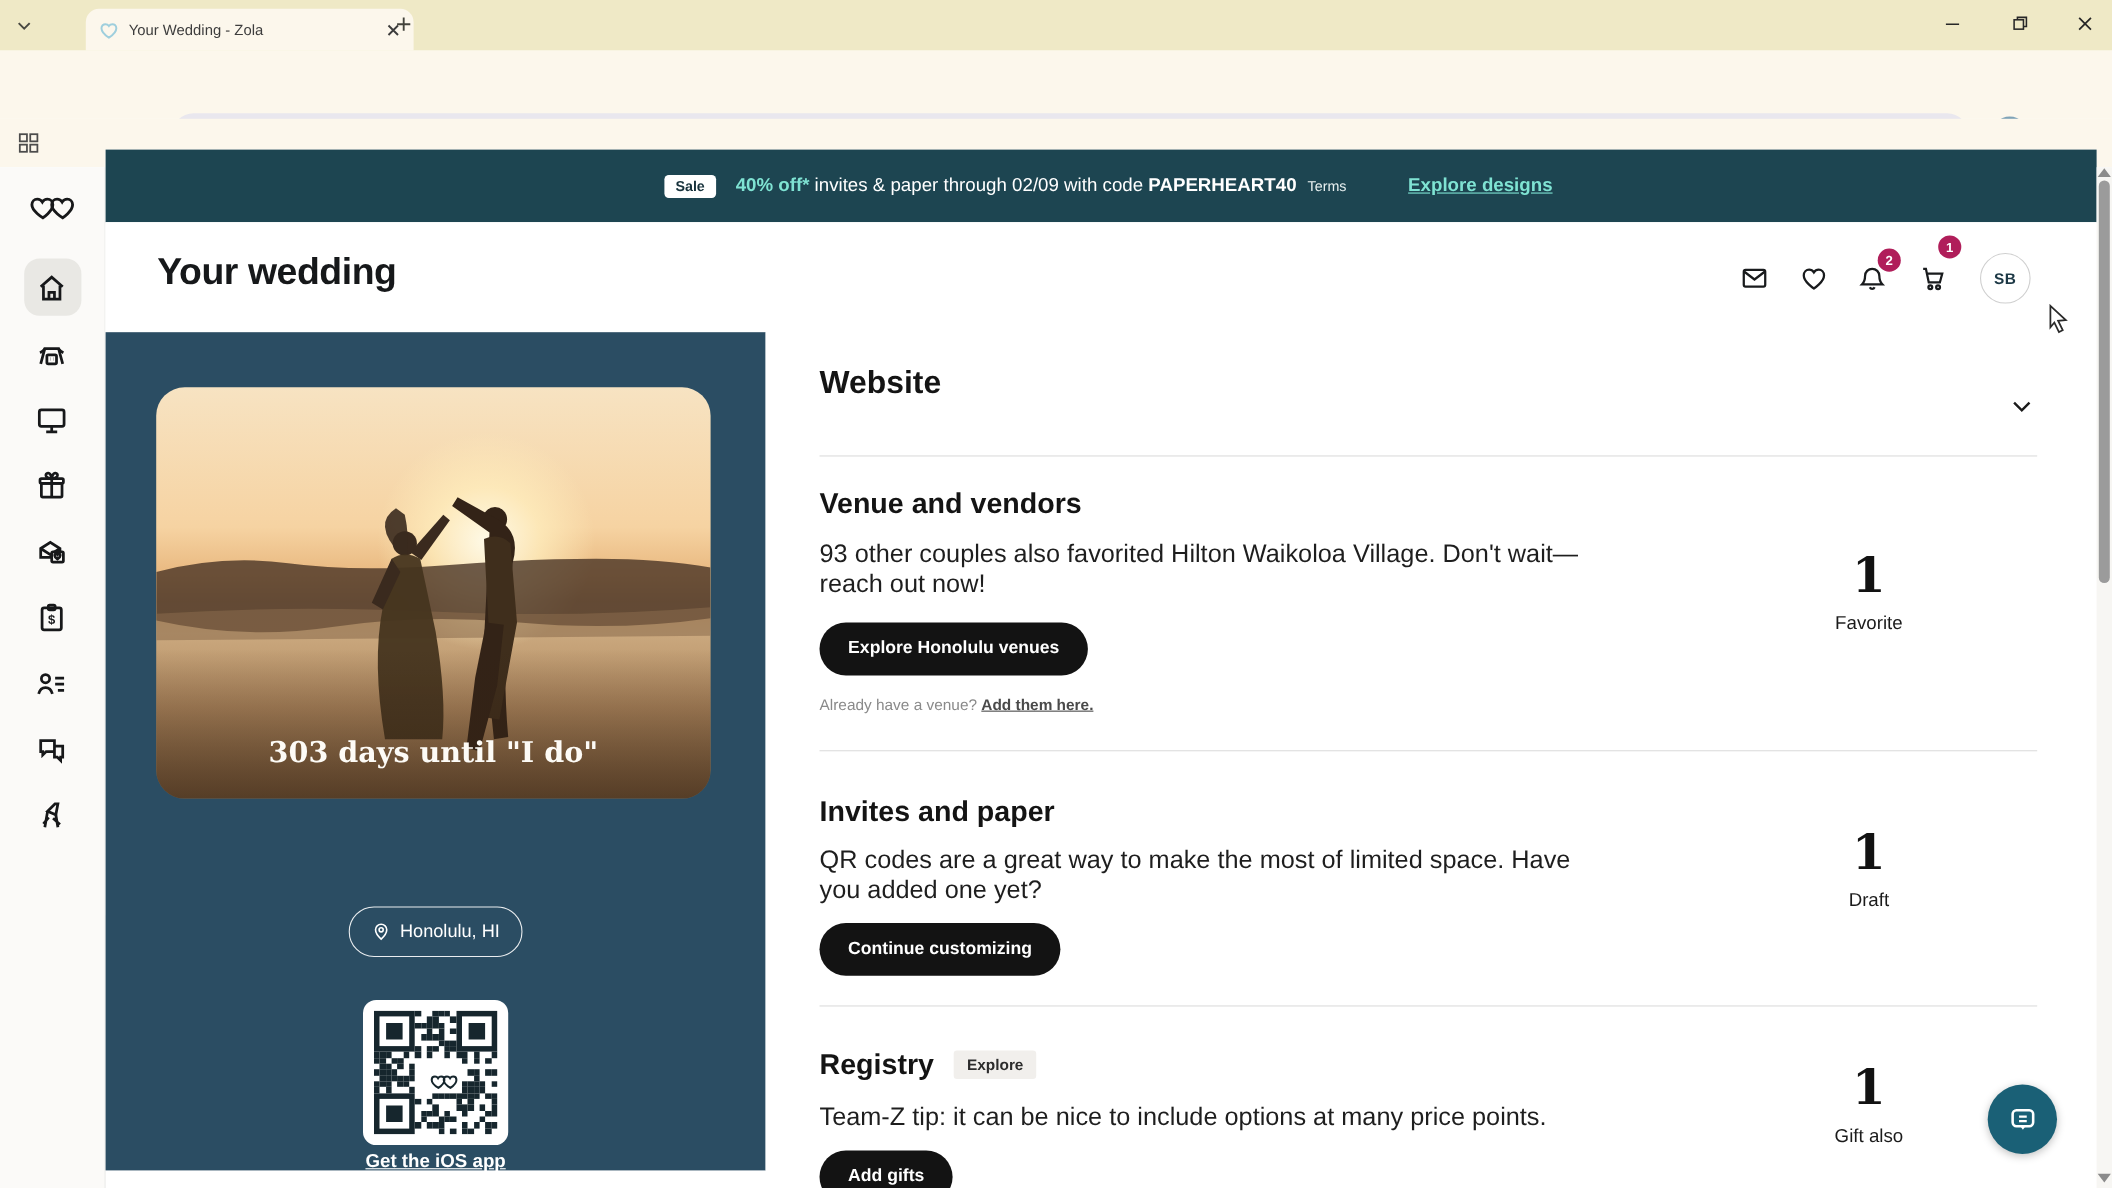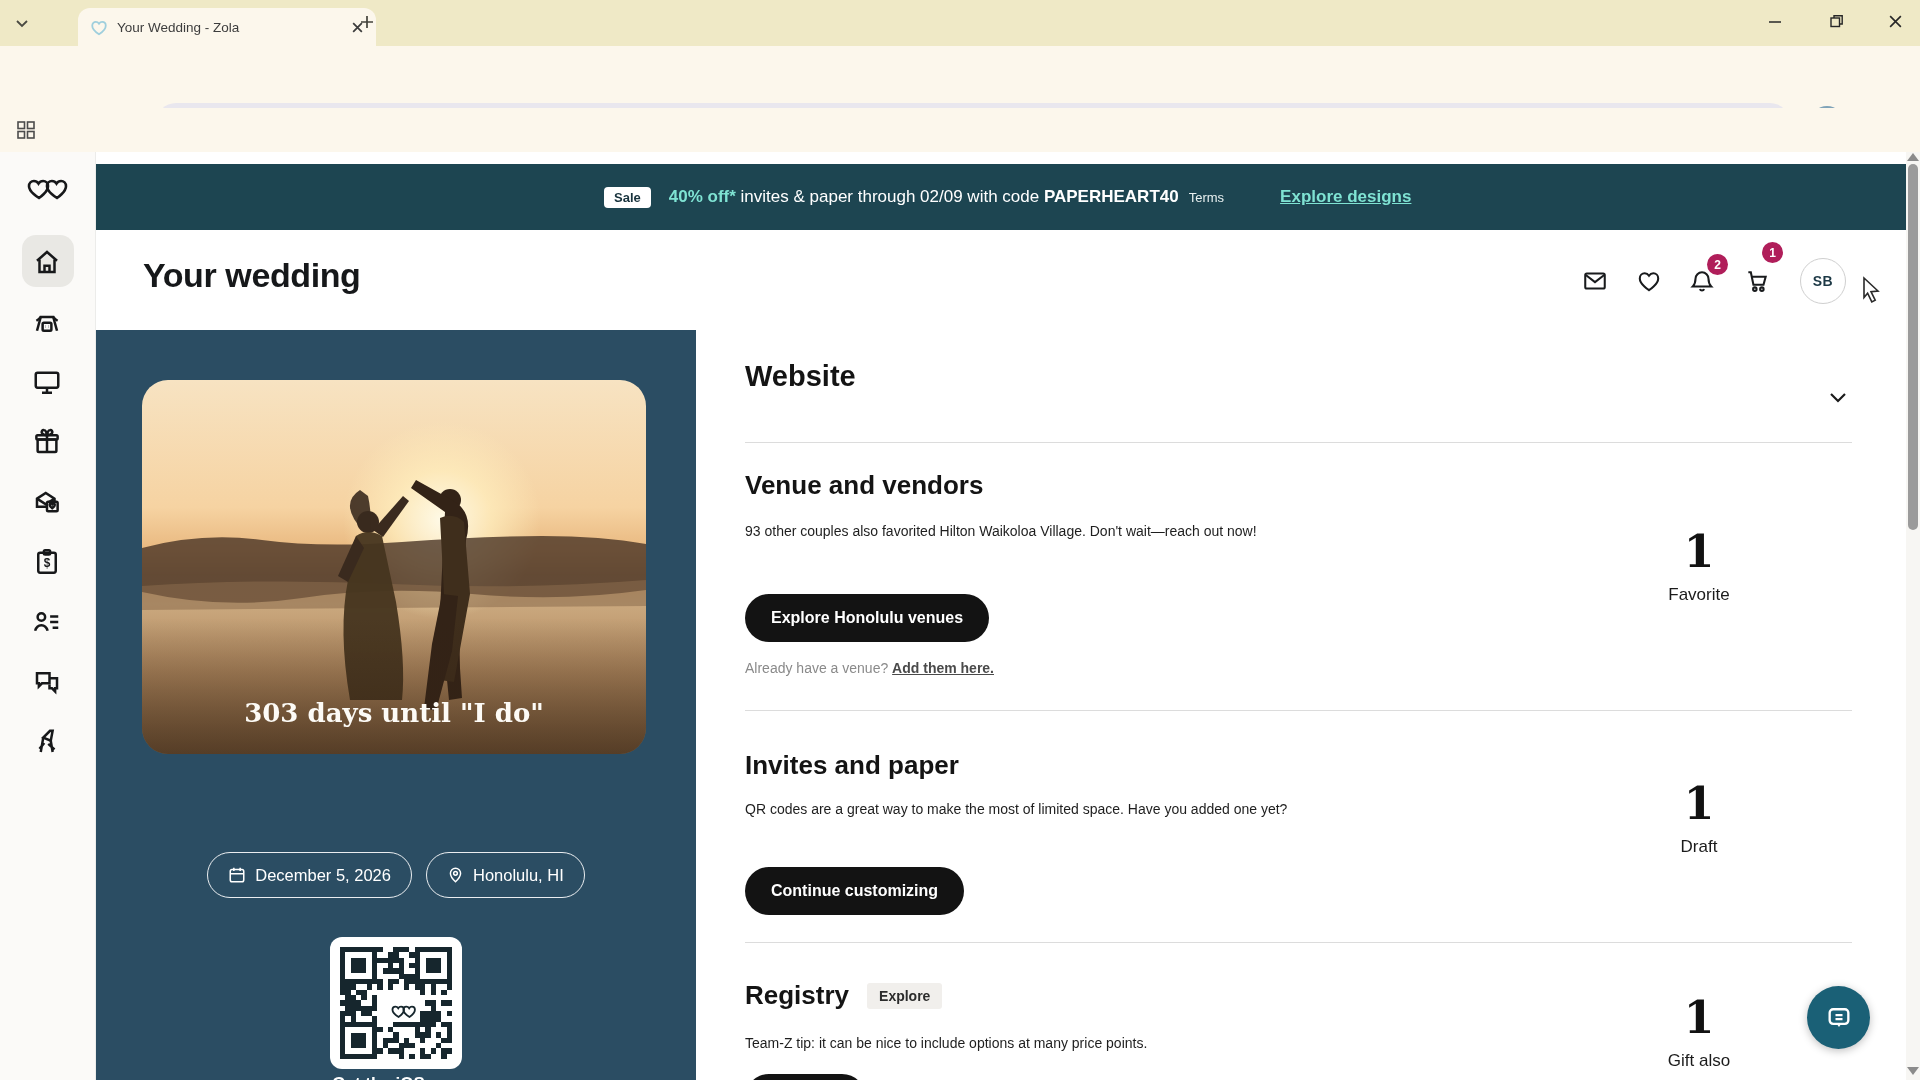--- a/index.html
+++ b/index.html
@@ -26,21 +26,21 @@
   #menu-dots { left:1869px; top:61px; width:18px; color:#3c3c3c; font-size:19px;
     font-family:"DejaVu Sans", sans-serif; text-align:center; line-height:32px;}
   #bookmarksbar { left:0; top:108px; width:1920px; height:44px; background:#fcf7ec; }
 
   
   #sidebar { left:0; top:152px; width:96px; height:928px; background:#fbfaf8; border-right:1px solid #ececea; }
   .side-ic { left:32px; color:#17181a; }
   #side-active-bg { left:22px; top:83px; width:52px; height:52px; border-radius:14px; background:#e9e8e4; }
 
   
-  #main { left:96px; top:164px; width:1810px; height:696px; background:#fff; }
+  #main { left:96px; top:136px; width:1810px; height:696px; background:#fff; }
 
   #banner { left:0; top:0; width:1810px; height:66px; background:#1d4551; display:flex;
     align-items:center; padding-left:508px; color:#fff; font-size:17px; }
   .sale-chip { background:#fff; color:#17323c; font-weight:700; font-size:13px;
     padding:3px 10px; border-radius:4px; margin-right:18px; }
   .hl { color:#7fe3d3; font-weight:700; }
   .code { font-weight:700; }
   .terms { font-size:13px; color:#e9f1f1; margin-left:10px; }
   .explore { color:#7fe3d3; font-weight:700; text-decoration:underline; margin-left:56px; }
 
@@ -82,21 +82,21 @@
   #ios-caption { left:0; top:744px; width:600px; text-align:center; font-size:17px;
     font-weight:700; text-decoration:underline; color:#fff; }
 
   
   #content { left:600px; top:166px; width:1210px; height:762px; background:#fff; color:#141414; }
   .sec-title { font-weight:700; color:#141414; }
   #website-title { left:49px; top:30px; font-size:29px; }
   #website-chevron { left:1130px; top:55px; color:#1b1b1b; }
   .divider { left:49px; width:1107px; height:1px; background:#dcdcdc; }
   #venue-title { left:49px; top:140px; font-size:26px; }
-  .body-text { left:49px; font-size:14px; line-height:27px; color:#1e1e1e; max-width:695px;text-align:center; }
+  .body-text { left:49px; font-size:23px; line-height:27px; color:#1e1e1e; max-width:695px; }
   #venue-body { top:188px; }
   .cta { background:#131313; color:#fff; font-size:16px; font-weight:700; border:none;
     border-radius:26px; height:48px; padding:0 26px; display:inline-flex; align-items:center;
     font-family:"Liberation Sans", sans-serif; }
   #venue-cta { left:49px; top:264px; }
   #venue-note { left:49px; top:330px; font-size:14px; color:#8a8a8a; }
   #venue-note a { color:#4a4a4a; font-weight:700; }
   .stat { width:150px; text-align:center; left:928px; }
   .stat-num { font-family:"DejaVu Serif", serif; font-size:44px; font-weight:600; color:#121212; }
   .stat-label { font-size:17px; color:#1b1b1b; margin-top:8px; }
@@ -371,31 +371,20 @@
         <path d="M214 156 l-18 40 10 6 16 -34 Z" fill="#3a2a1e"></path>
         <circle cx="308" cy="120" r="11" fill="#332317"></circle>
         <path d="M303 132 l-34 -24 5 -8 36 20 q22 12 14 40 l-6 66 q-2 48 2 92 l-13 2 -9 -90 Z" fill="#332317"></path>
         <path d="M298 138 q14 -6 24 4 l6 72 -16 88 -14 -2 4 -86 Z" fill="#3f2e1c"></path>
         <path d="M300 214 l-10 50 -8 64 12 3 16 -60 6 -55 Z" fill="#332317"></path>
       </svg>
       <div class="abs" id="photo-shade"></div>
       <div class="abs" id="countdown">303 days until "I do"</div>
     </div>
     <div class="abs" id="pill-row">
-      <span class="info-pill">
-        <span>
-          <svg width="18" height="18" viewBox="0 0 20 20">
-              <g fill="none" stroke="#fff" stroke-width="1.7">
-                <rect x="2.5" y="4" width="15" height="13.5" rx="2"></rect>
-                <path d="M2.5 8.5h15M6.5 2v3.5M13.5 2v3.5"></path>
-              </g>
-            </svg>
-        </span>
-        <span>December 5, 2026</span>
-      </span>
       <span class="info-pill">
         <span>
           <svg width="17" height="18" viewBox="0 0 20 20">
               <path d="M10 18s-6-5.5-6-10a6 6 0 0 1 12 0c0 4.5-6 10-6 10Z" fill="none" stroke="#fff" stroke-width="1.7"></path>
               <circle cx="10" cy="8" r="2.2" fill="none" stroke="#fff" stroke-width="1.7"></circle>
             </svg>
         </span>
         <span>Honolulu, HI</span>
       </span>
     </div>

